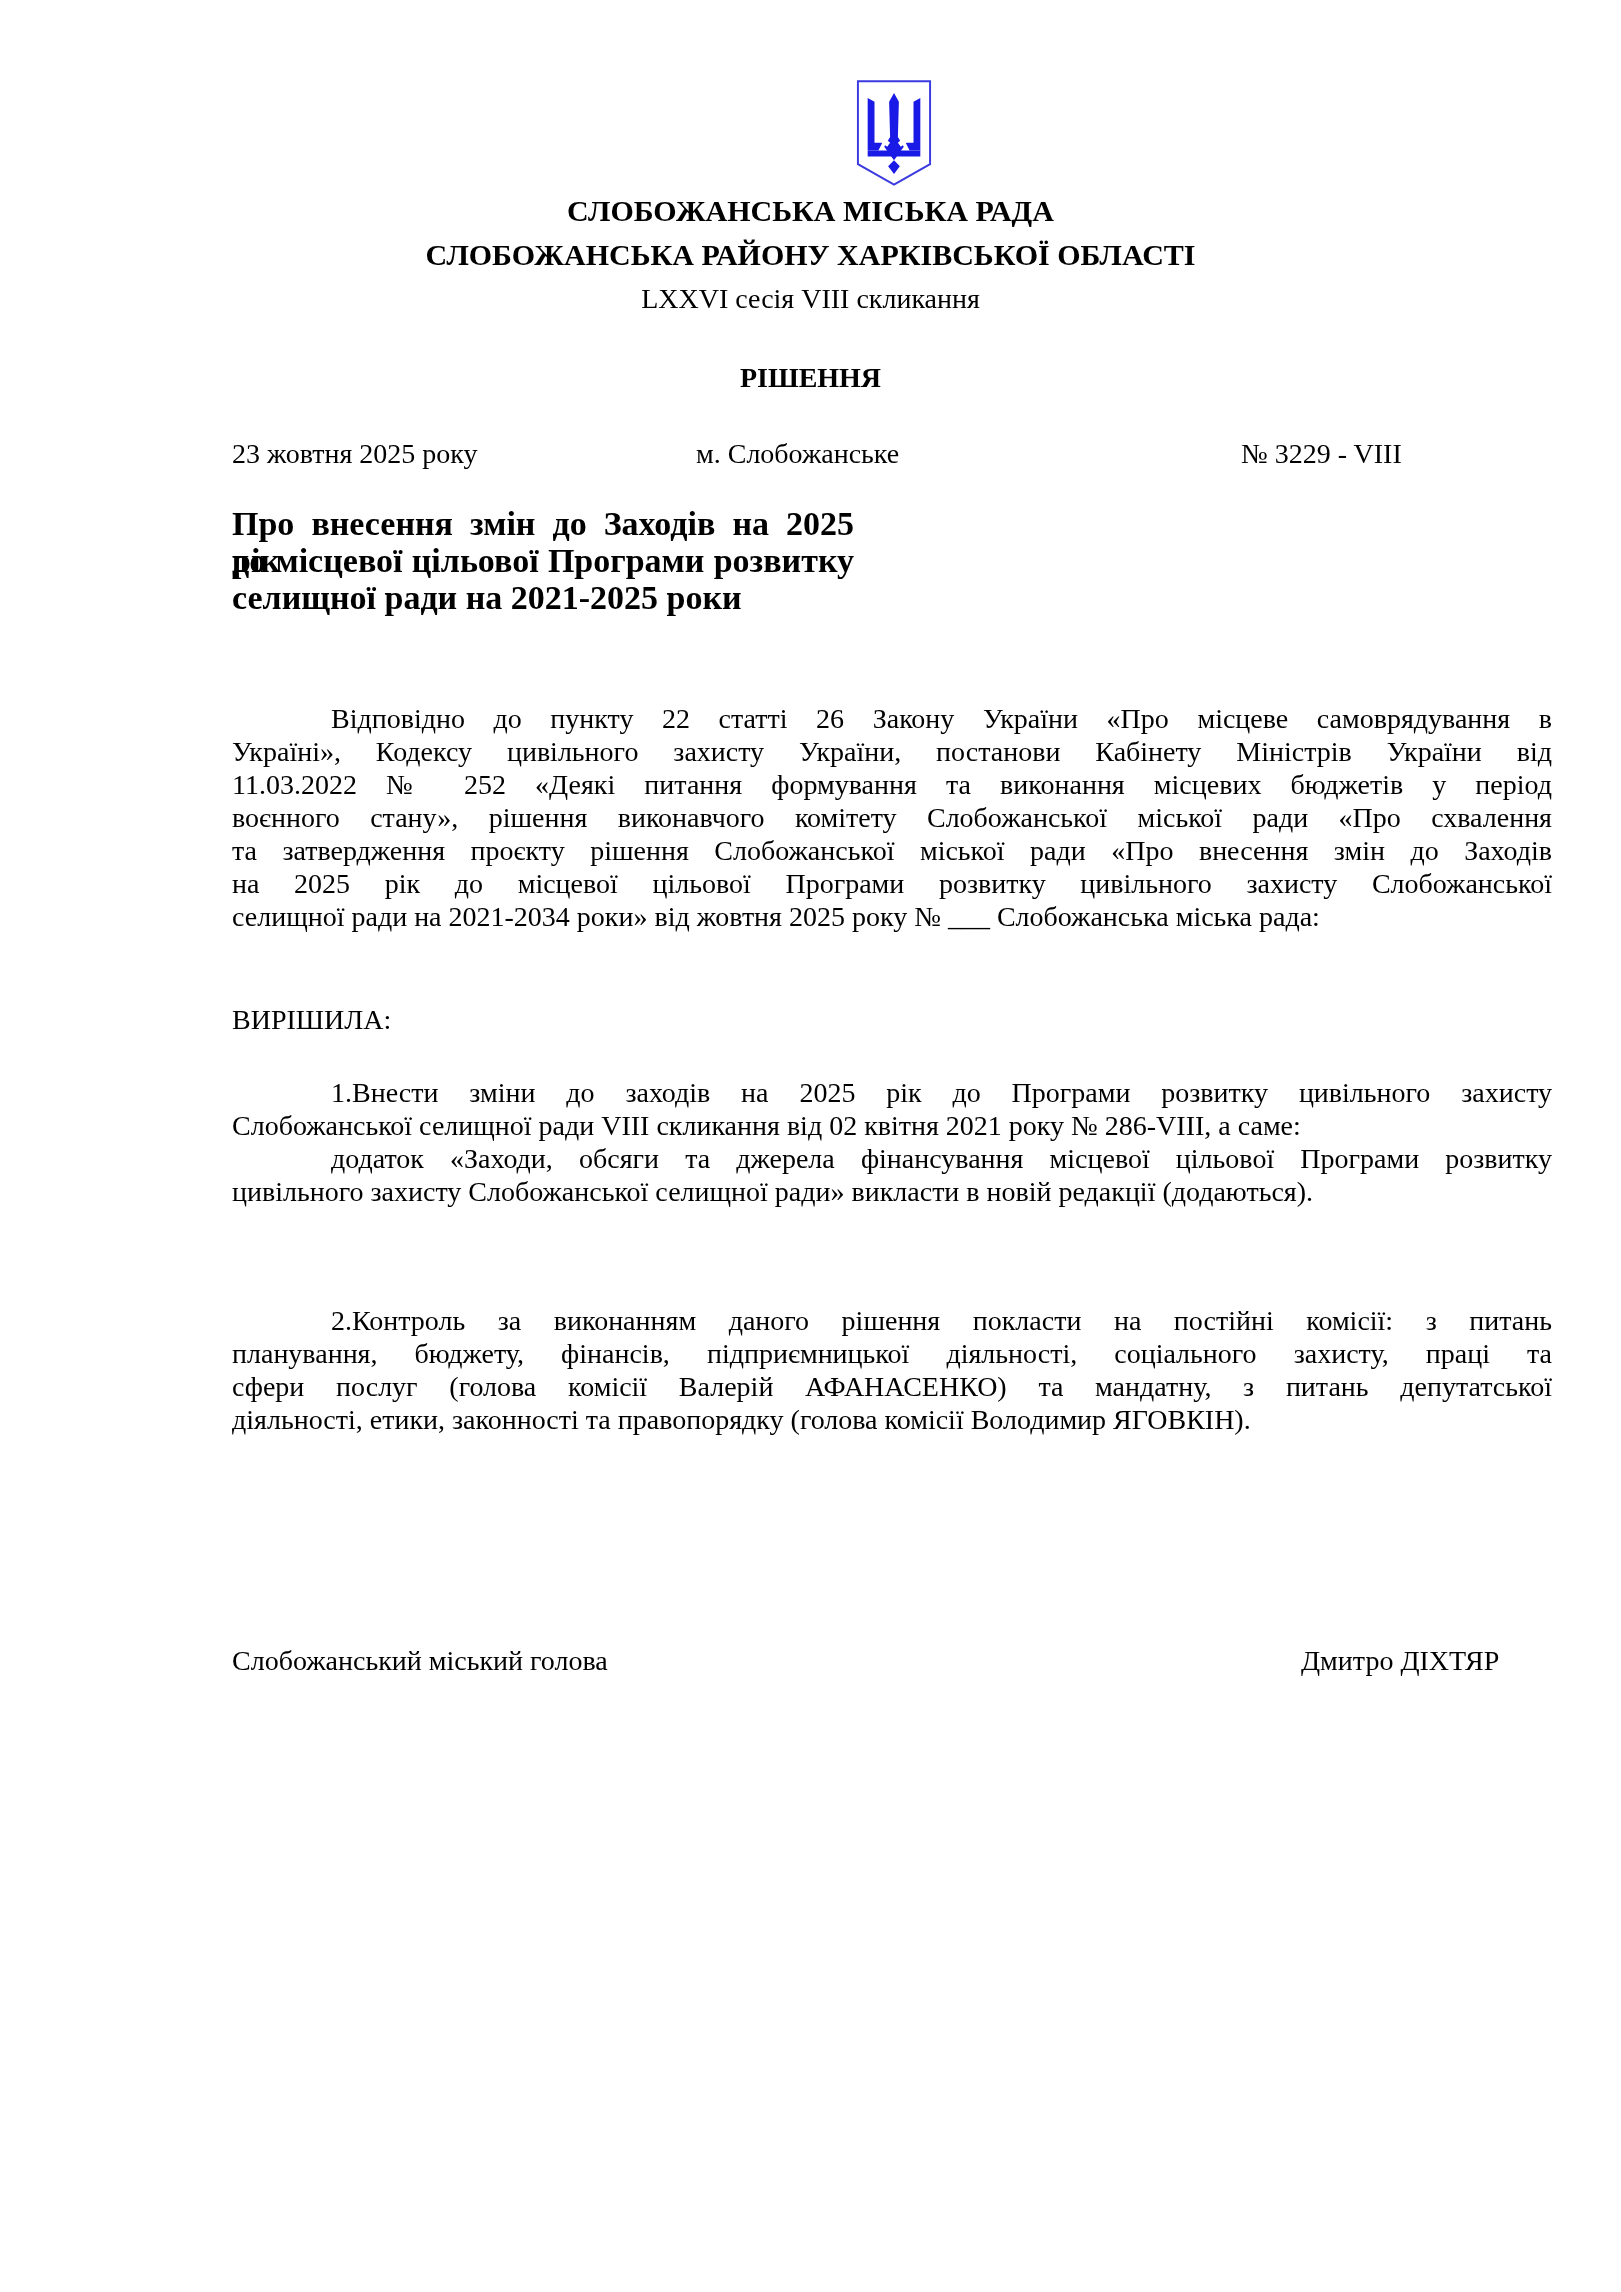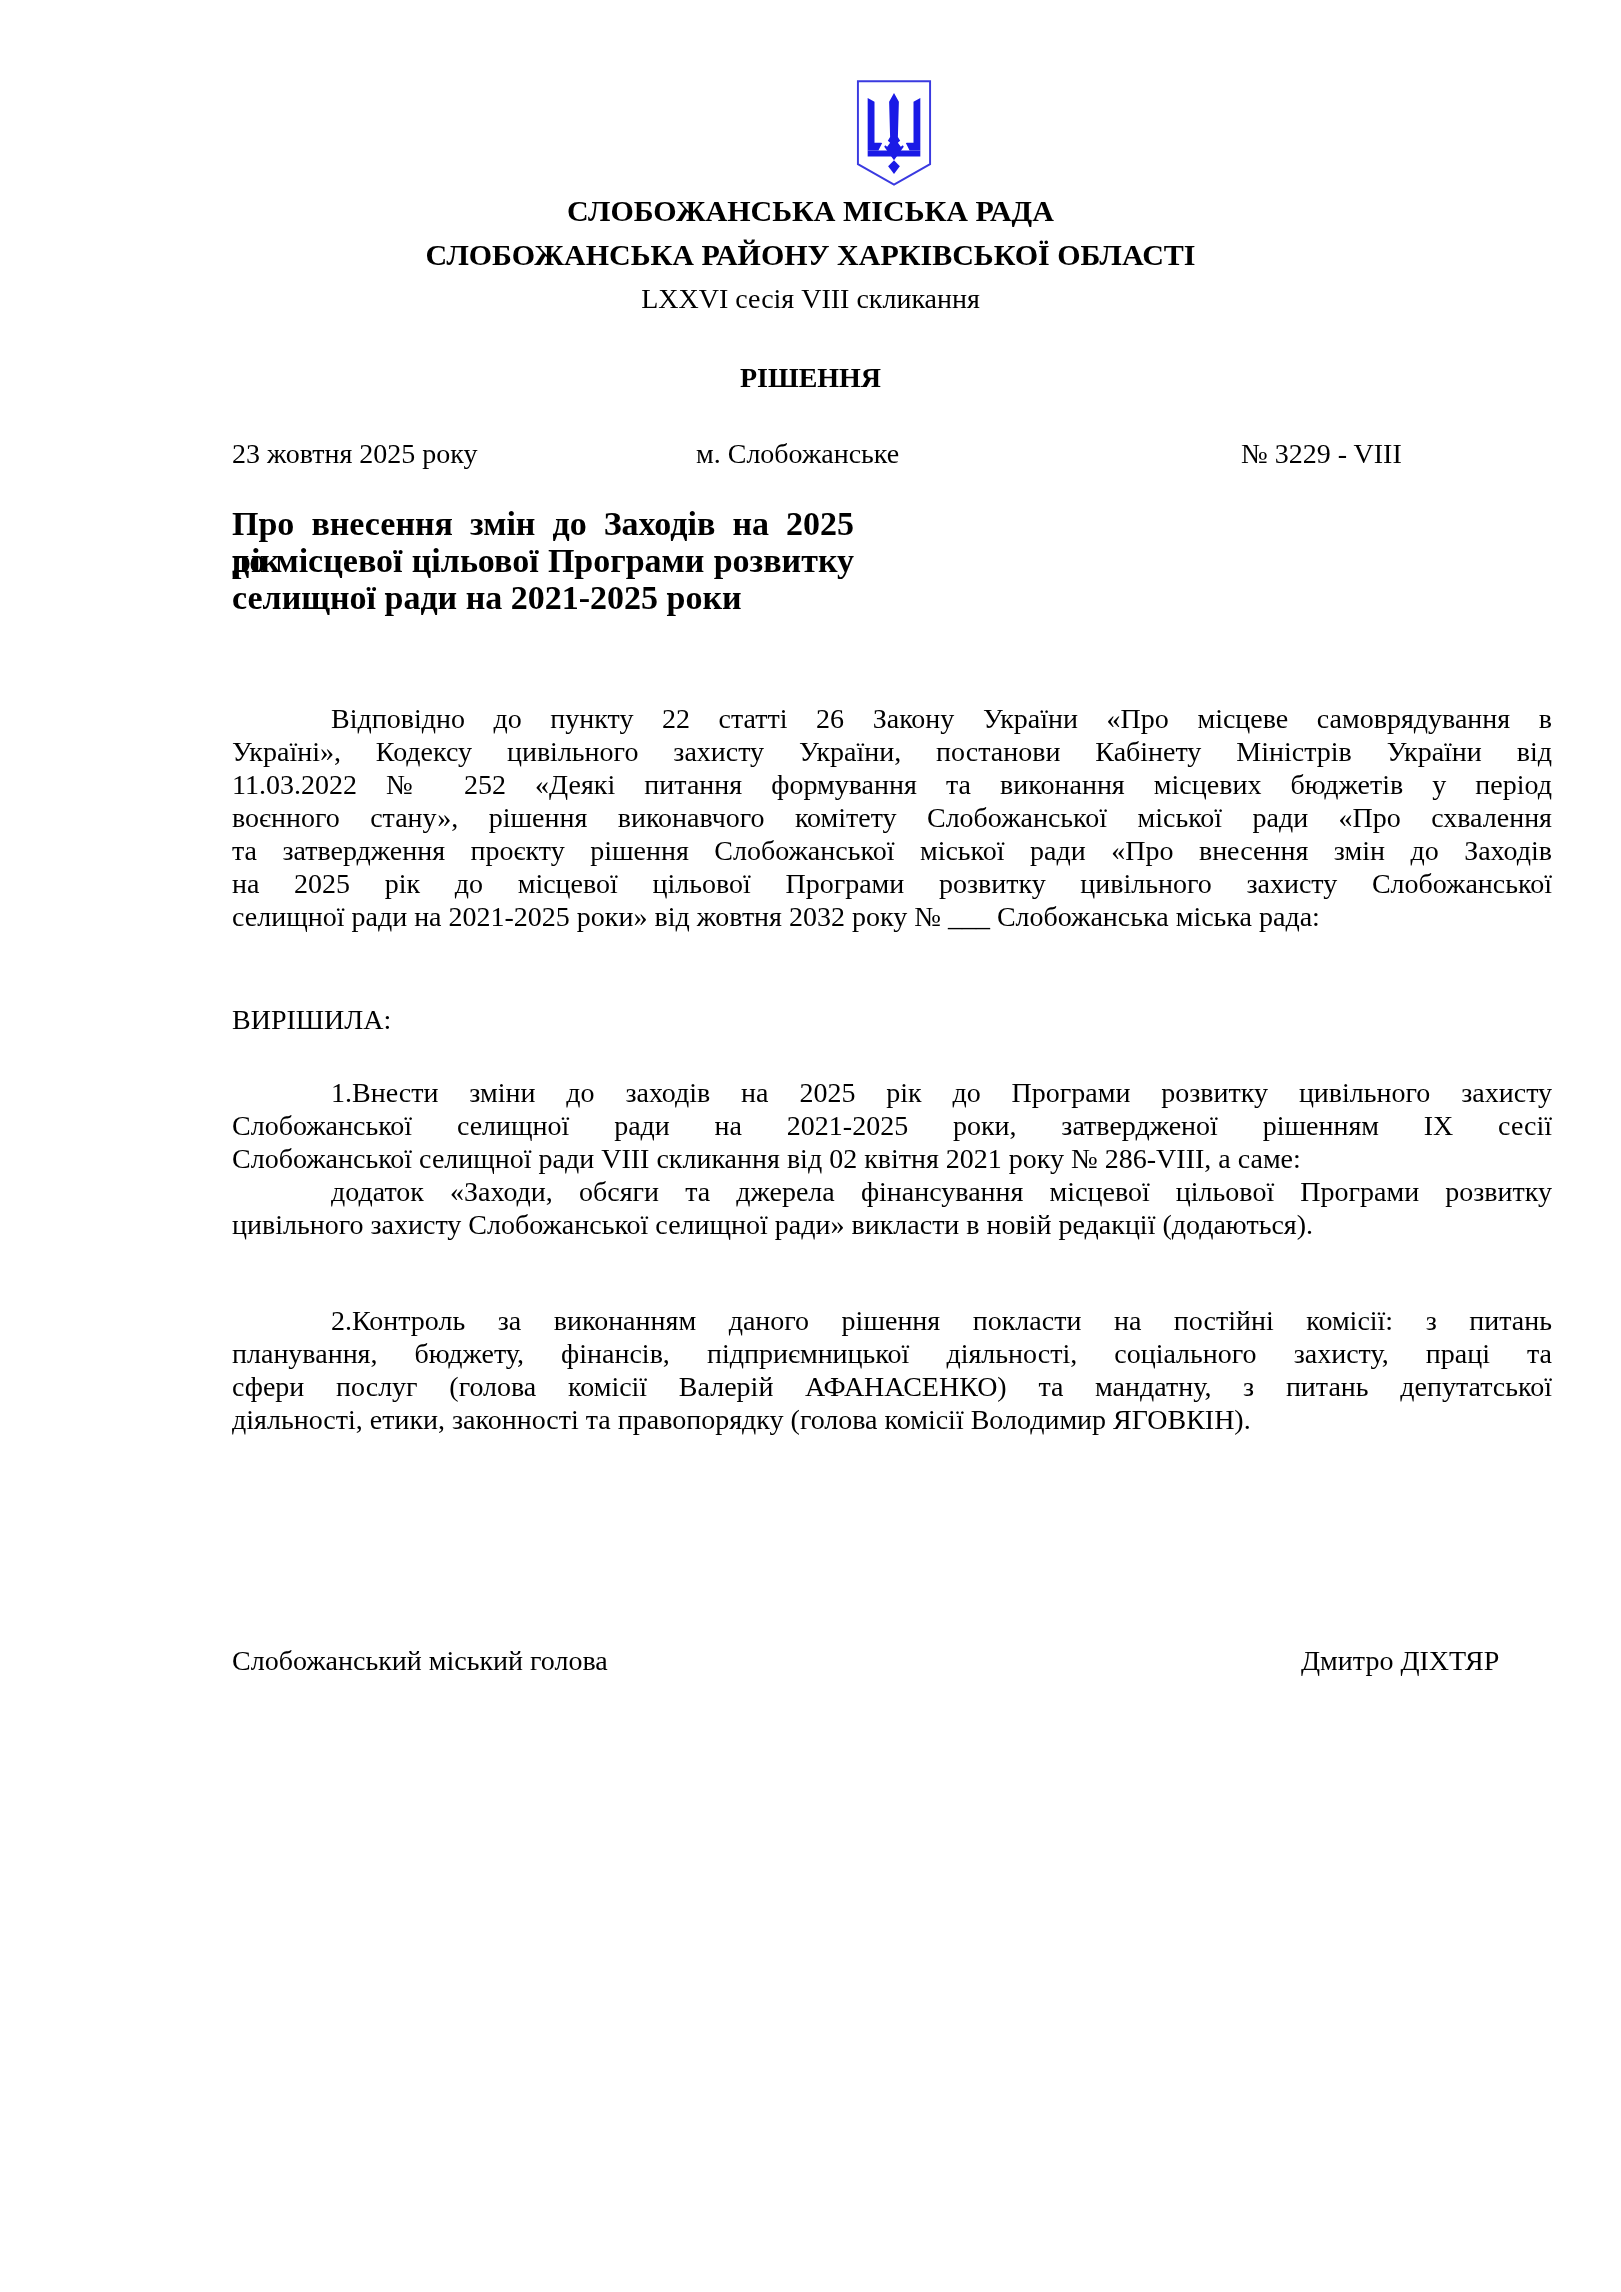--- a/index.html
+++ b/index.html
@@ -67,28 +67,27 @@
     <span class="line last">селищної ради на 2021-2025 роки</span>
   </div>
 
   <div class="abs para p1">
     <span class="line indent">Відповідно до  пункту 22 статті 26 Закону України «Про місцеве самоврядування в</span>
     <span class="line">Україні», Кодексу цивільного захисту України,  постанови  Кабінету Міністрів України від</span>
     <span class="line">11.03.2022 № 252 «Деякі питання формування та виконання місцевих бюджетів у період</span>
     <span class="line">воєнного стану», рішення виконавчого комітету Слобожанської міської ради «Про схвалення</span>
     <span class="line">та  затвердження проєкту рішення  Слобожанської міської ради  «Про внесення змін до Заходів</span>
     <span class="line">на 2025 рік до місцевої цільової Програми  розвитку цивільного захисту Слобожанської</span>
-    <span class="line last">селищної ради на 2021-2025 роки» від  жовтня 2032 року № ___ Слобожанська міська рада:</span>
+    <span class="line last">селищної ради на 2021-2034 роки» від  жовтня 2025 року № ___ Слобожанська міська рада:</span>
   </div>
 
   <div class="abs resolved">ВИРІШИЛА:</div>
 
   <div class="abs para p2">
     <span class="line indent">1.Внести зміни до заходів на 2025 рік до Програми розвитку цивільного захисту</span>
-    <span class="line">Слобожанської селищної ради на 2021-2025 роки, затвердженої рішенням IX сесії</span>
     <span class="line last">Слобожанської селищної ради VIII скликання від 02 квітня 2021 року  № 286-VIII, а саме:</span>
     <span class="line indent">додаток «Заходи, обсяги та джерела фінансування місцевої цільової Програми розвитку</span>
     <span class="line last">цивільного захисту Слобожанської селищної ради» викласти в новій редакції (додаються).</span>
   </div>
 
   <div class="abs para p3">
     <span class="line indent">2.Контроль за виконанням даного рішення покласти на постійні комісії: з питань</span>
     <span class="line">планування, бюджету, фінансів, підприємницької діяльності, соціального захисту, праці та</span>
     <span class="line">сфери послуг (голова комісії  Валерій АФАНАСЕНКО) та мандатну, з питань депутатської</span>
     <span class="line last">діяльності, етики, законності та правопорядку (голова комісії  Володимир ЯГОВКІН).</span>

